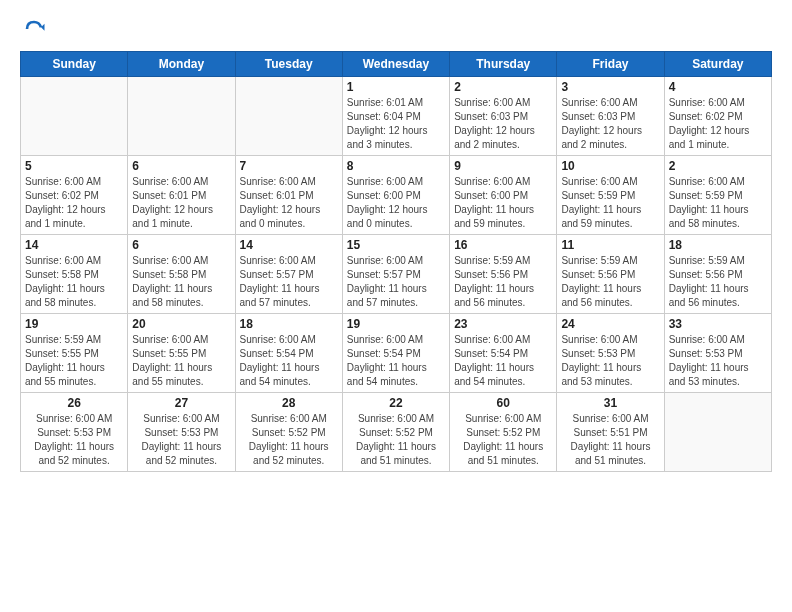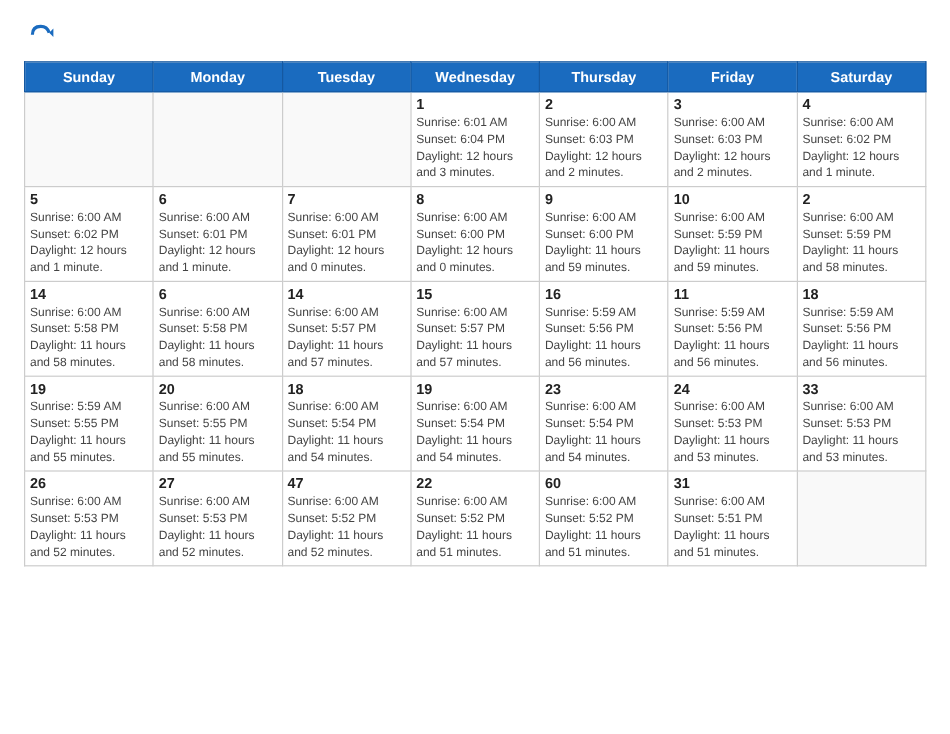--- a/index.html
+++ b/index.html
@@ -72,20 +72,21 @@
       padding: 3px 4px;
       width: calc(100% / 7);
       height: 75px;
       background: white;
     }
     .calendar tbody tr td.empty {
       background: #f9f9f9;
     }
     .calendar tbody tr:last-child td {
       height: 63px;
+      text-align: center;
     }
     .day-number {
       font-size: 12px;
       font-weight: bold;
       color: #222;
       margin-bottom: 2px;
     }
     .day-info {
       font-size: 10px;
       color: #444;
@@ -321,21 +322,21 @@
 and 52 minutes.</div>
           </td>
           <td>
             <div class="day-number">27</div>
             <div class="day-info" style="white-space: pre-line;">Sunrise: 6:00 AM
 Sunset: 5:53 PM
 Daylight: 11 hours
 and 52 minutes.</div>
           </td>
           <td>
-            <div class="day-number">47</div>
+            <div class="day-number">28</div>
             <div class="day-info" style="white-space: pre-line;">Sunrise: 6:00 AM
 Sunset: 5:52 PM
 Daylight: 11 hours
 and 52 minutes.</div>
           </td>
           <td>
             <div class="day-number">22</div>
             <div class="day-info" style="white-space: pre-line;">Sunrise: 6:00 AM
 Sunset: 5:52 PM
 Daylight: 11 hours

